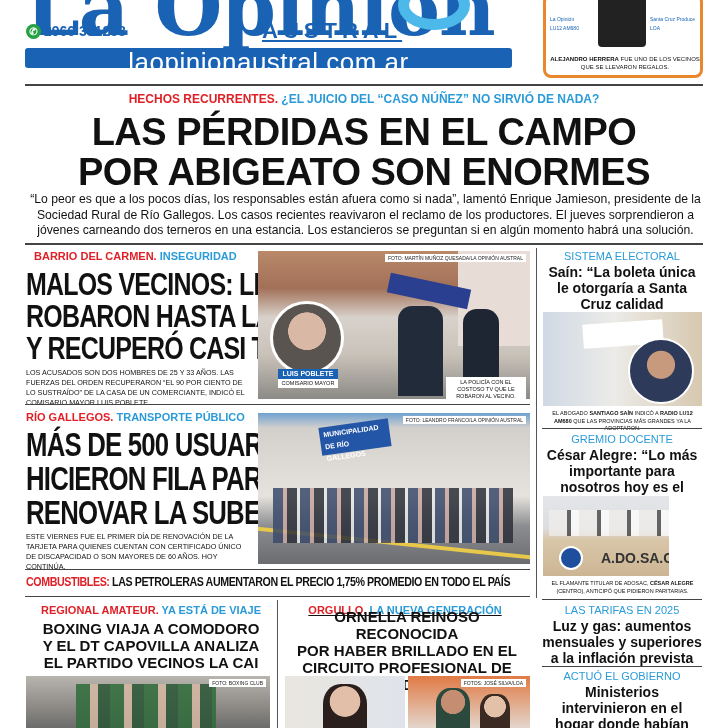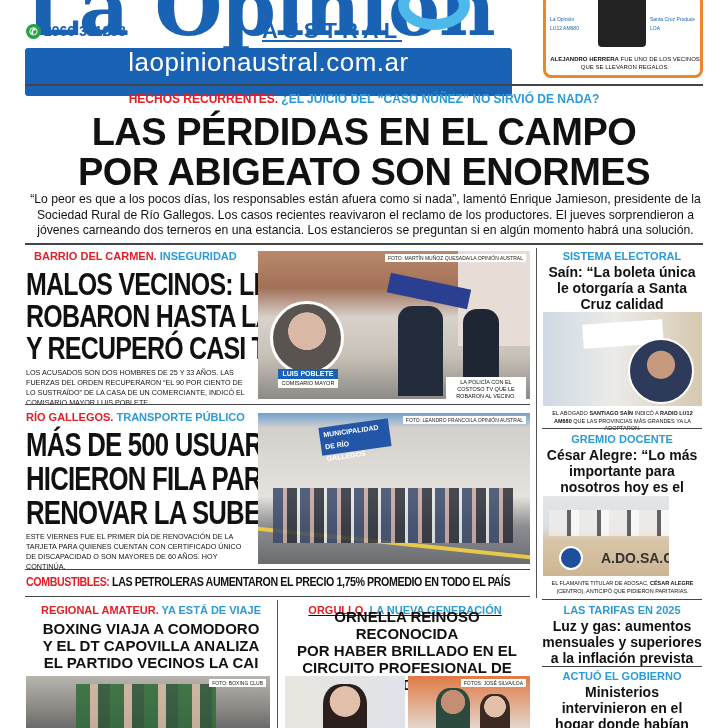--- a/index.html
+++ b/index.html
@@ -6,21 +6,21 @@
   html, body { width:728px; height:728px; overflow:hidden; background:#fff; }
   body { font-family: "Liberation Sans", sans-serif; color:#111; position:relative; }
   .abs { position:absolute; }
 
   
   .logo-text { left:25px; top:-38px; font-family:"DejaVu Serif","Liberation Serif",serif; font-weight:bold; font-size:78px; color:#1a63b4; letter-spacing:-1px; white-space:nowrap; }
   .logo-bubble { left:398px; top:-20px; width:72px; height:50px; border:11px solid #4db8ea; border-radius:50%; border-top-color:transparent; }
   .logo-austral { left:262px; top:18px; font-size:22px; font-weight:bold; letter-spacing:5px; color:#1a63b4;text-decoration:underline; }
   .wa { left:26px; top:23px; display:flex; align-items:center; gap:3px; color:#1a63b4; font-weight:bold; font-size:14px; }
   .wa-icon { width:15px; height:15px; border-radius:50%; background:#25a244; color:#fff; font-size:10px; line-height:15px; text-align:center; }
-  .url-bar { left:25px; top:48px; width:487px; height:48px; background:#1a63b4; border-radius:3px; color:#fff; font-size:26px; font-weight:normal; text-align:center; line-height:29px; letter-spacing:0.5px; }
+  .url-bar { left:25px; top:48px; width:487px; height:20px; background:#1a63b4; border-radius:3px; color:#fff; font-size:26px; font-weight:normal; text-align:center; line-height:29px; letter-spacing:0.5px; }
   .rule { background:#444; height:2px; }
 
   
   .promo { left:543px; top:-6px; width:160px; height:84px; border:3px solid #e8872b; border-radius:8px; background:#fff; overflow:hidden; }
   .promo-person { left:52px; top:0; width:48px; height:50px; background:#222; border-radius:0 0 4px 4px; }
   .promo-logos { font-size:5px; color:#1a63b4; }
   .promo-caption { left:4px; top:58px; width:150px; font-size:6px; text-align:center; line-height:8px; color:#111; }
 
   
   .kicker { font-weight:bold; font-size:12px; white-space:nowrap; }
@@ -33,21 +33,21 @@
   
   .story-kicker { font-size:11px; font-weight:bold; }
   .story-head { font-weight:900; font-size:26px; line-height:30px; letter-spacing:-1px; transform:scaleX(0.78); transform-origin:left top; width:300px; white-space:nowrap; }
   .story-deck { font-size:7.2px; line-height:10px; text-transform:uppercase; }
 
   .photo { overflow:hidden; }
   .credit { background:#fff; font-size:5px; padding:1px 3px; color:#222; white-space:nowrap; }
   .caption-box { background:#fff; font-size:6px; line-height:8px; text-align:center; padding:2px 4px; }
 
   
-  .rc-kicker { font-size:11px; font-weight:bold; color:#2a9bd8; text-align:center; }
+  .rc-kicker { font-size:11px; font-weight:normal; color:#2a9bd8; text-align:center; }
   .rc-head { font-size:14px; font-weight:bold; text-align:center; line-height:16px; }
   .rc-caption { font-size:5.5px; line-height:7.5px; text-align:center; text-transform:uppercase; }
 
   .vrule { background:#555; width:1px; }
 </style>
 </head>
 <body>
 
 <div class="abs logo-text">La Opinión</div>
 <div class="abs logo-bubble"></div>

